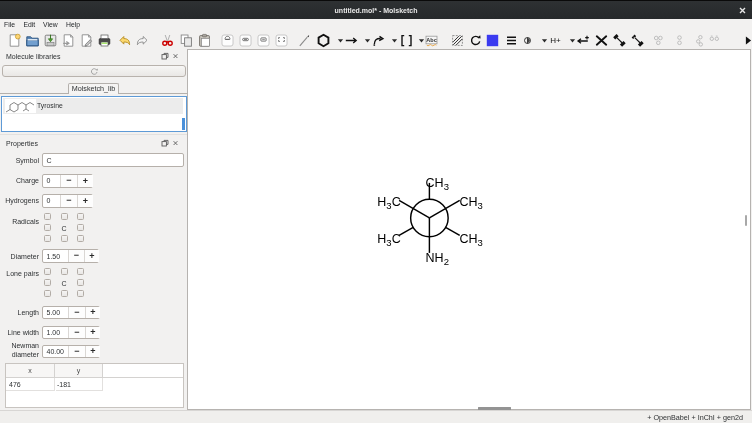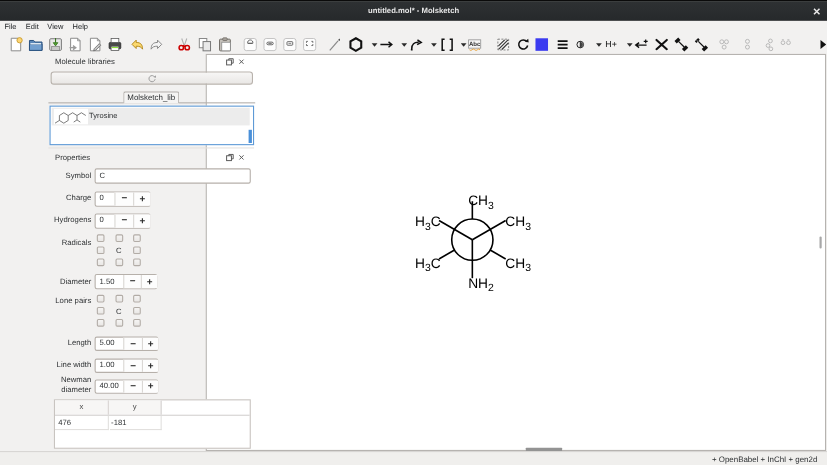--- a/index.html
+++ b/index.html
@@ -9,21 +9,21 @@
 #titlebar { left:0; top:0; width:752px; height:19px; background:linear-gradient(#2e3133,#26292b); border-top:1px solid #0a0a0a; color:#e8e8e8; font-size:7px; font-weight:bold; text-align:center; line-height:19px; }
 #menubar { left:0; top:19px; width:752px; height:12px; background:#f2f1f0; font-size:6.8px; color:#232629; }
 #menubar span { position:absolute; top:2px; }
 #toolbar { left:0; top:31px; width:752px; height:18px; background:#f2f1f0; }
 .icon { position:absolute; top:1px; width:17px; height:17px; }
 
 #canvas { left:187px; top:49px; width:564px; height:361px; background:#fff; border:1px solid #b6b3b0; }
 #vthumb { left:744.5px; top:214.5px; width:2.5px; height:11px; background:#a8a8a8; border-radius:1px; }
 #hthumb { left:478px; top:407px; width:33px; height:2.5px; background:#939393; border-radius:0.5px; }
 
-#dock { left:0; top:0; width:188px; height:423px; font-size:7px; color:#2d3032;margin-left:44px; }
+#dock { left:0; top:0; width:188px; height:423px; font-size:7px; color:#2d3032; }
 .docktitle { position:absolute; left:6px; font-size:7px; color:#2d3032; }
 .dockbtns { position:absolute; }
 
 #refreshbtn { left:2px; top:65px; width:184px; height:12px; background:linear-gradient(#f7f6f5,#e9e7e5); border:1px solid #b8b2ac; border-radius:3px; }
 
 #tabline { left:0px; top:93px; width:188px; height:1px; background:#b4b0ac; }
 #tab { left:68px; top:83px; width:51px; height:11px; background:#f5f4f3; border:1px solid #b4b0ac; border-bottom:none; border-radius:2px 2px 0 0; font-size:7.2px; text-align:center; line-height:10px; }
 
 #list { left:1px; top:96px; width:186px; height:36px; background:#fff; border:1px solid #5e9ad6; }
 #listrow { position:absolute; left:1px; top:1px; width:180px; height:16px; background:#ececec; }

